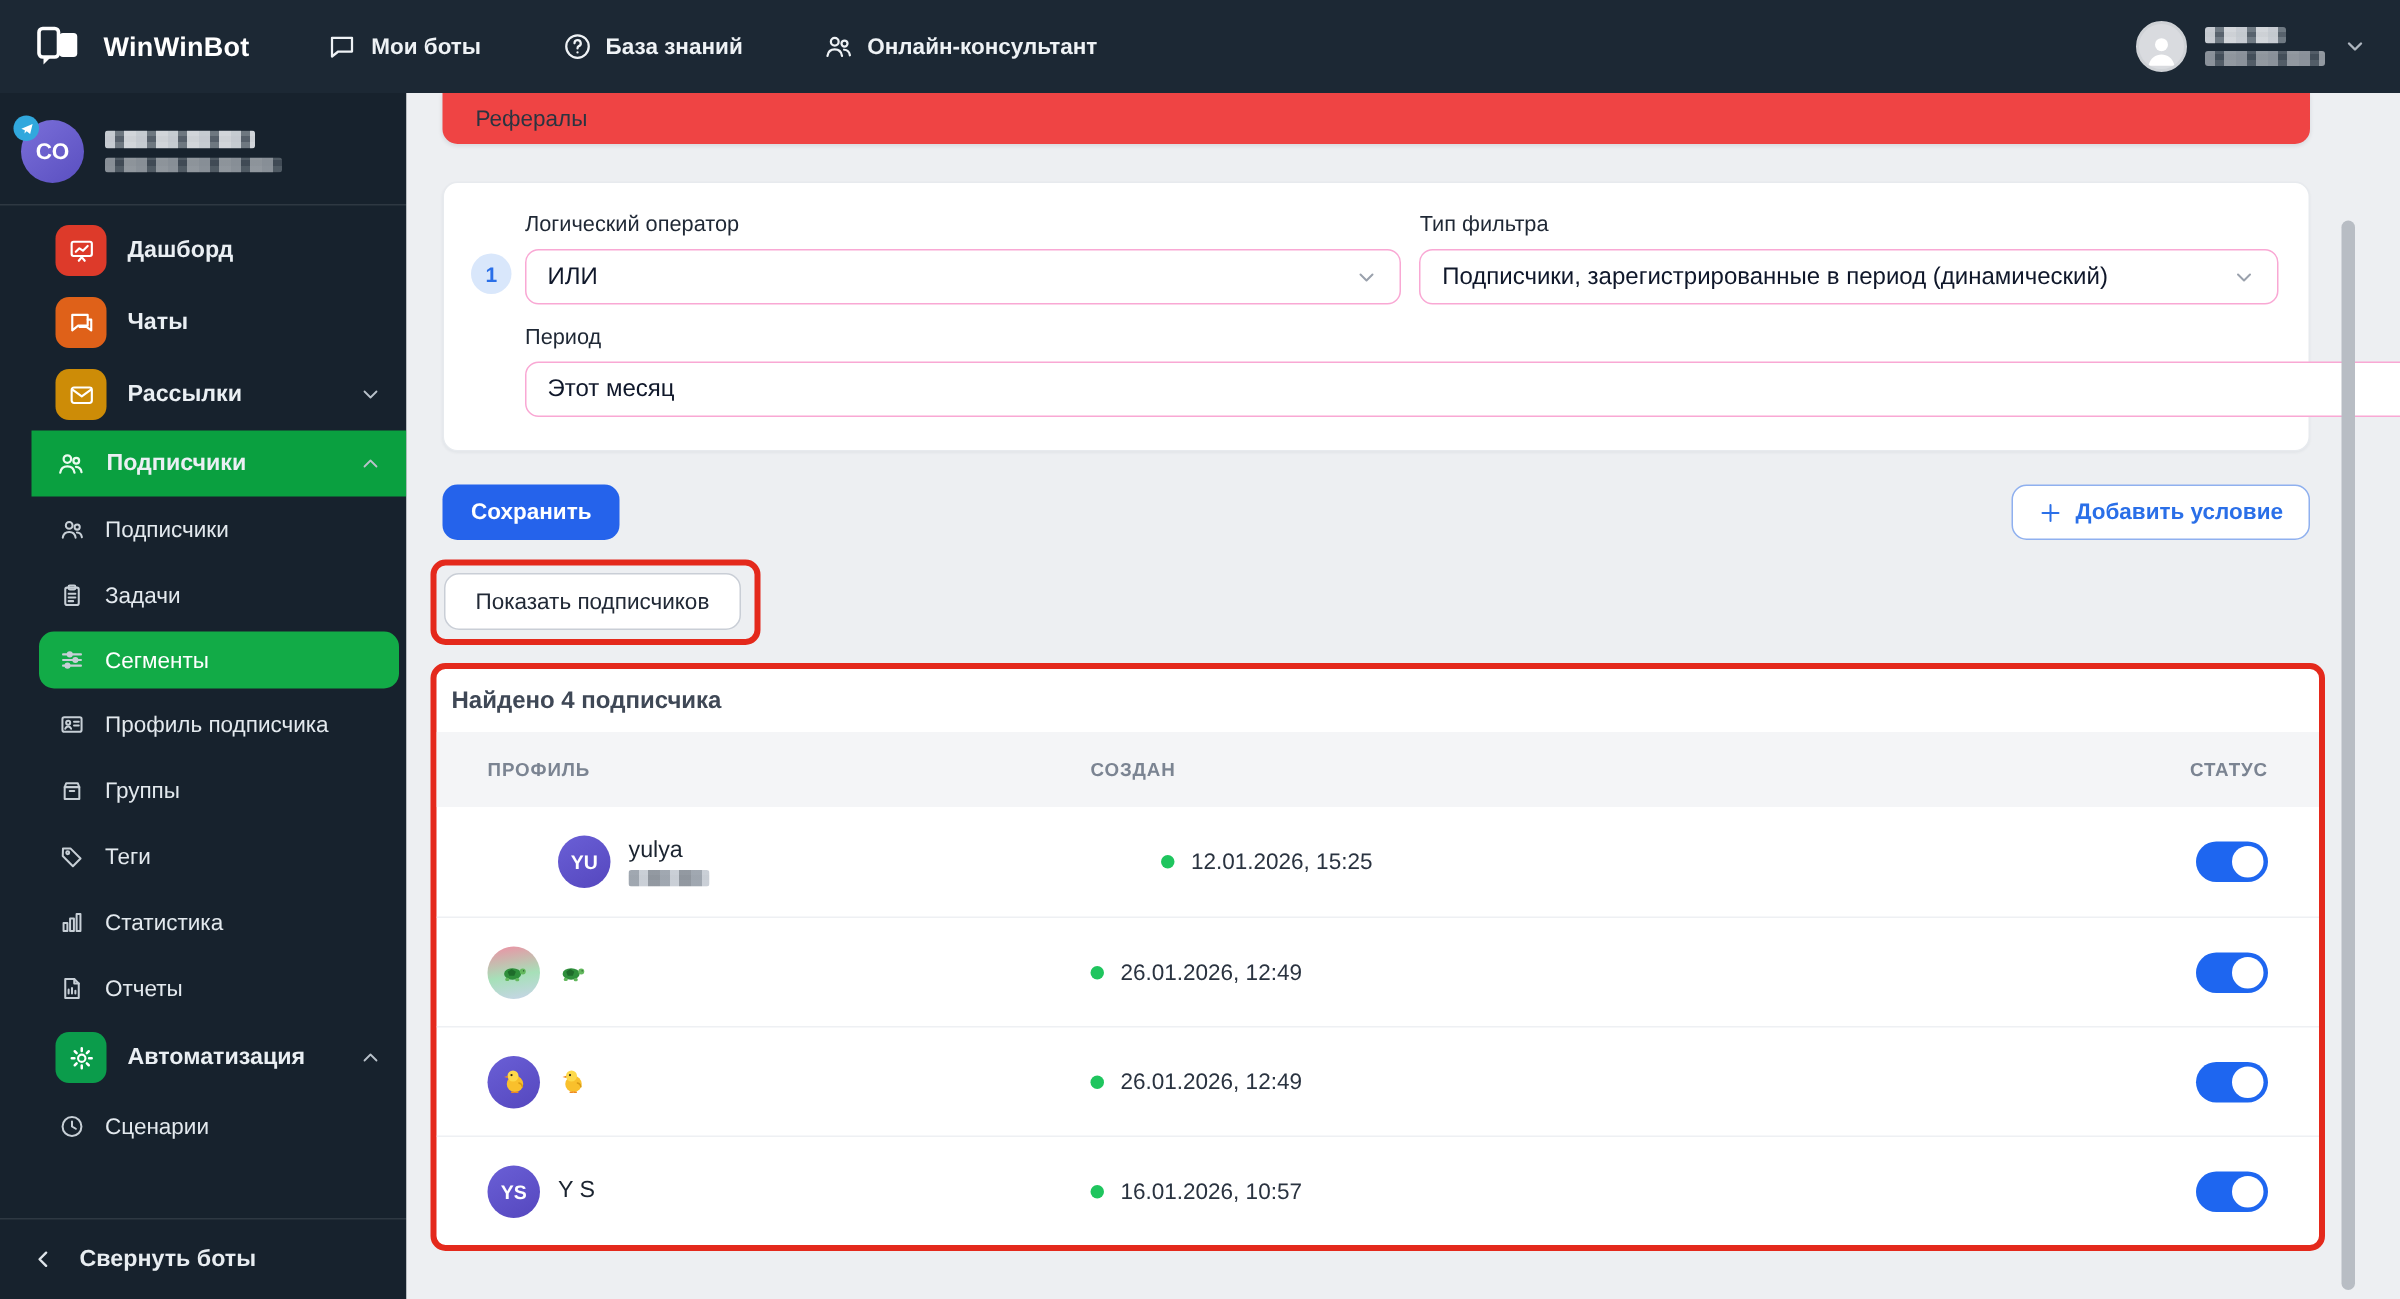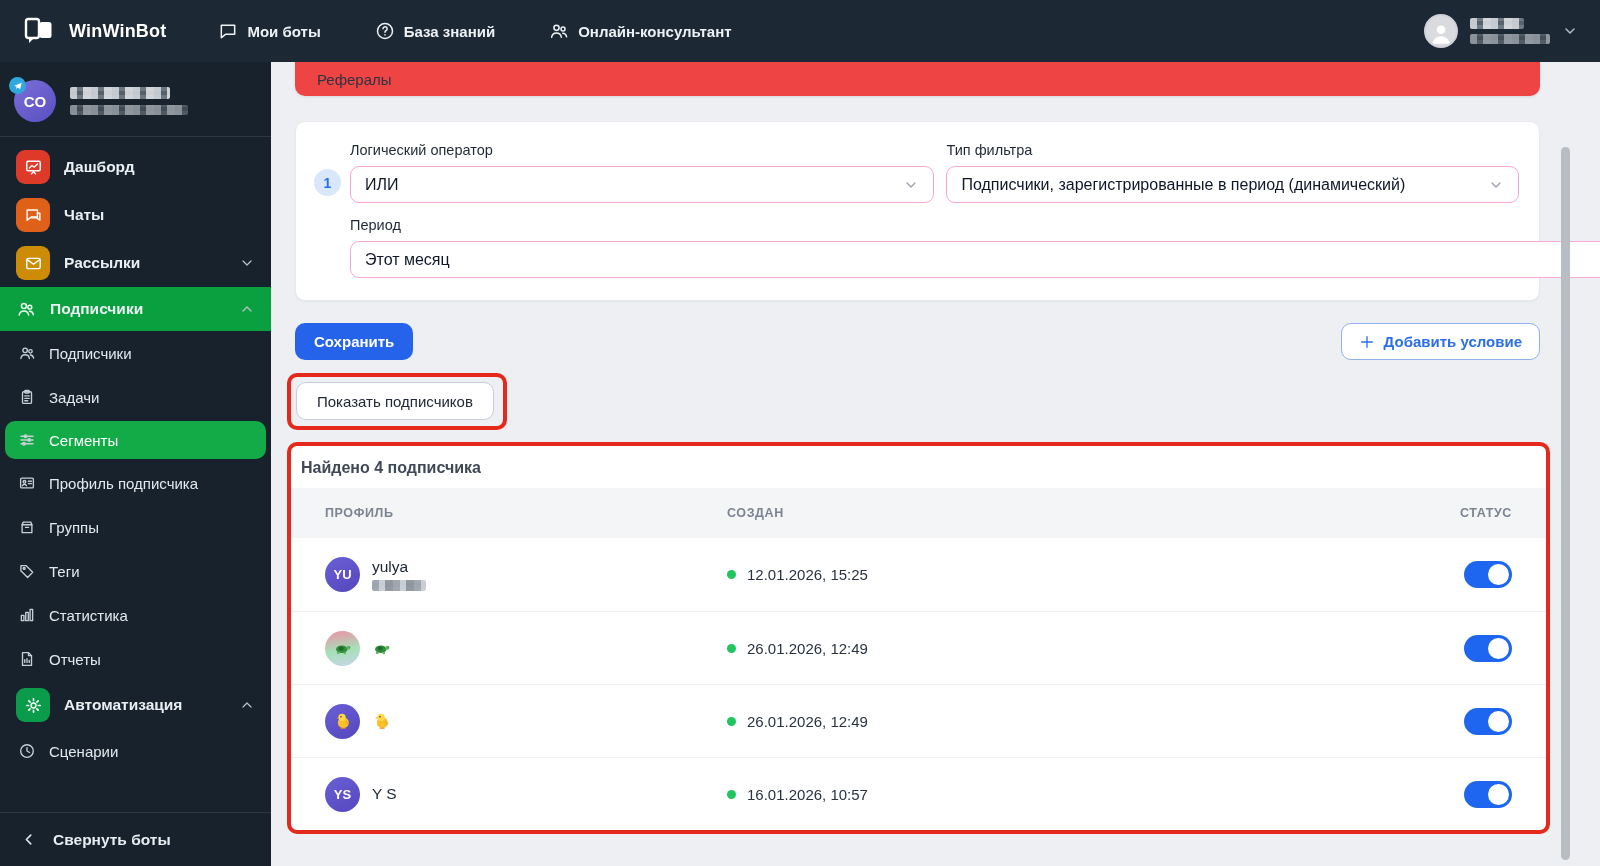--- a/index.html
+++ b/index.html
@@ -29,21 +29,21 @@
   
   .body-row { flex:1; display:flex; min-height:0; }
 
   
   .sidebar { width:271px; flex:0 0 271px; background:#17222d; color:#e8edf1; display:flex; flex-direction:column; padding-top:14px; position:relative; }
   .side-user { display:flex; align-items:center; gap:14px; padding:4px 14px 14px 14px; }
   .side-avatar { position:relative; width:42px; height:42px; border-radius:50%; background:linear-gradient(140deg,#7a6fd9,#5a4fc0); display:flex; align-items:center; justify-content:center; color:#fff; font-size:15px; font-weight:700; }
   .tg-badge { position:absolute; top:-3px; left:-5px; width:17px; height:17px; border-radius:50%; background:#31a8dd; display:flex; align-items:center; justify-content:center; }
   .tg-badge svg { width:10px; height:10px; }
   .side-divider { height:1px; background:rgba(255,255,255,.10); margin:0 0 6px 0; }
-  .side-list { flex:1; overflow:hidden; }
+  .side-list { flex:1; overflow:hidden;padding-left:21px; }
   .side-item { display:flex; align-items:center; gap:14px; padding:0 16px; height:48px; font-size:15.5px; font-weight:600; color:#eaeff3; cursor:pointer; }
   .side-item .tile { width:34px; height:34px; border-radius:9px; display:flex; align-items:center; justify-content:center; color:#fff; flex:0 0 auto; }
   .side-item .tile svg { width:19px; height:19px; }
   .side-item.section-active { background:#0aa040; height:44px; }
   .side-item.section-active .plain-ic { color:#eafbef; }
   .side-item .plain-ic { width:20px; height:20px; color:#c7cfd6; flex:0 0 auto; }
   .side-item.sub { height:44px; padding-left:18px; gap:13px; font-weight:500; font-size:15px; color:#e3e9ee; }
   .side-item.sub .plain-ic { width:18px; height:18px; }
   .side-item.sub.selected { background:#12ab47; border-radius:10px; margin:2px 5px; height:38px; padding-left:13px; color:#fff; }
   .side-item .grow { flex:1; }
@@ -76,21 +76,21 @@
   .btn-add svg { width:16px; height:16px; }
 
   .anno1 { margin-top:13px; margin-left:-8px; display:inline-block; border:4px solid #e4291c; border-radius:10px; padding:5px 9px 6px 5px; }
   .btn-show { background:#fff; color:#212936; border:1px solid #c9ced6; border-radius:10px; height:38px; padding:0 20px; font-size:15px; font-family:inherit; cursor:pointer; }
 
   .anno2 { margin-top:12px; margin-left:-8px; width:1263px; border:4px solid #e4291c; border-radius:10px; background:#fff; overflow:hidden; height:392px; }
   .results-title { font-size:16px; font-weight:700; color:#3f4856; padding:13px 10px 11px 10px; }
   .thead { height:50px; background:#f4f5f7; display:grid; grid-template-columns:402px 1fr 120px; align-items:center; padding:0 34px; font-size:12.5px; font-weight:600; letter-spacing:.6px; color:#7b8492; }
   .thead .col-status { text-align:right; }
   .trow { height:73px; display:grid; grid-template-columns:402px 1fr 120px; align-items:center; padding:0 34px; border-top:1px solid #eef0f3; }
-  .trow:first-of-type { border-top:none; }
+  .trow:first-of-type { border-top:none;margin-left:47px; }
   .cell-profile { display:flex; align-items:center; gap:12px; }
   .row-avatar { width:35px; height:35px; border-radius:50%; display:flex; align-items:center; justify-content:center; color:#fff; font-size:13px; font-weight:700; flex:0 0 auto; }
   .row-avatar svg { width:20px; height:20px; }
   .name-wrap { display:flex; flex-direction:column; gap:4px; }
   .row-name { font-size:15.5px; color:#1b2430; }
   .row-name svg { width:20px; height:20px; }
   .cell-created { display:flex; align-items:center; gap:11px; font-size:15px; color:#2a3340; }
   .dot { width:9px; height:9px; border-radius:50%; background:#1fc55e; }
   .cell-status { display:flex; justify-content:flex-end; }
   .toggle { width:48px; height:27px; border-radius:14px; background:#1e66f0; position:relative; cursor:pointer; }

